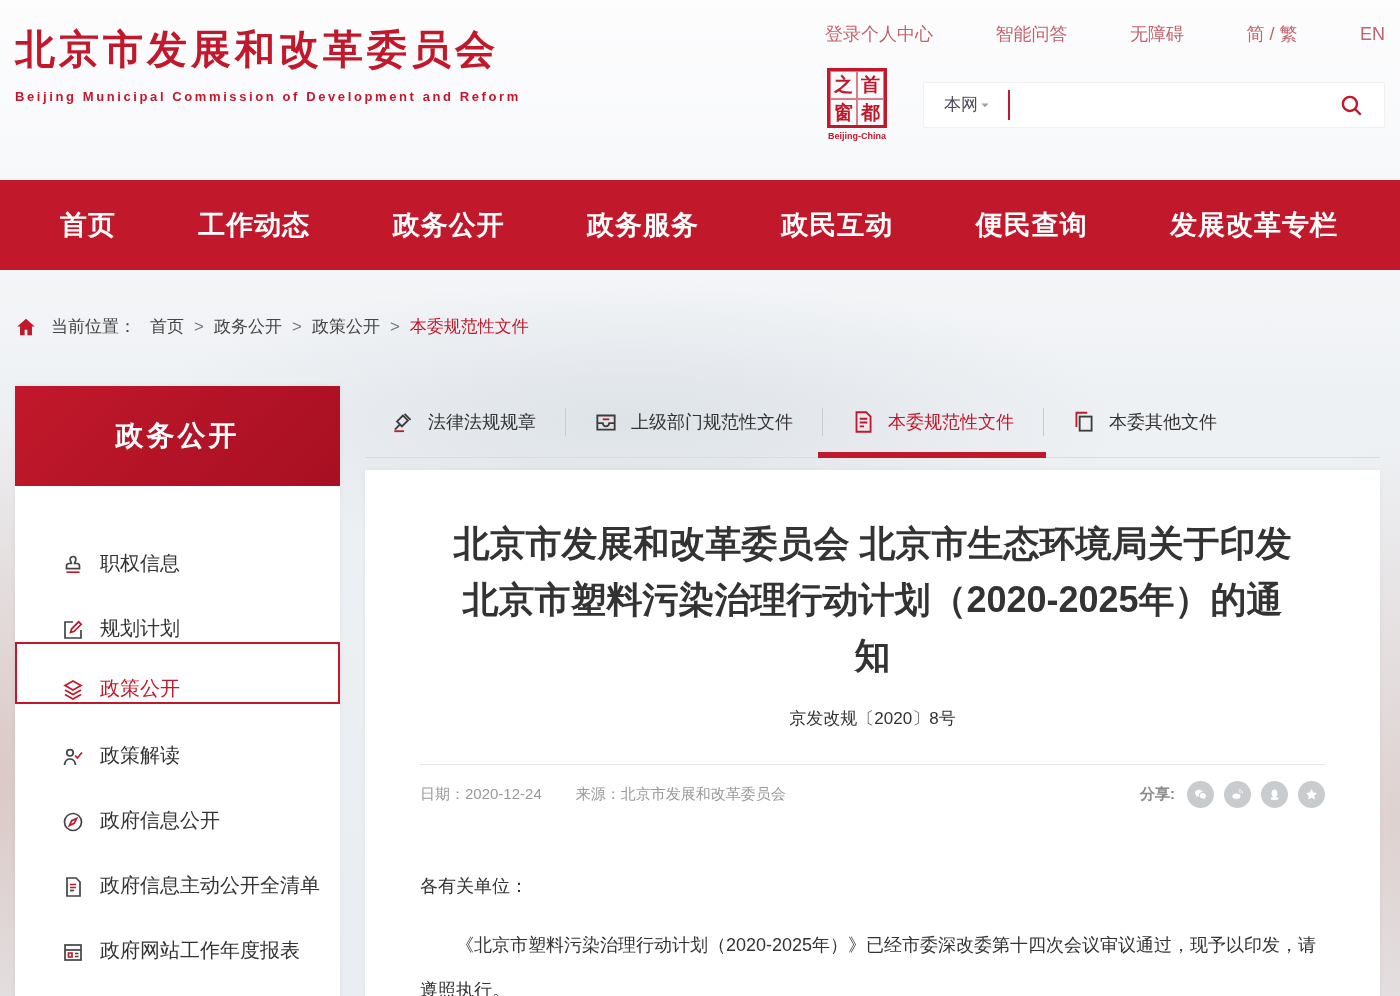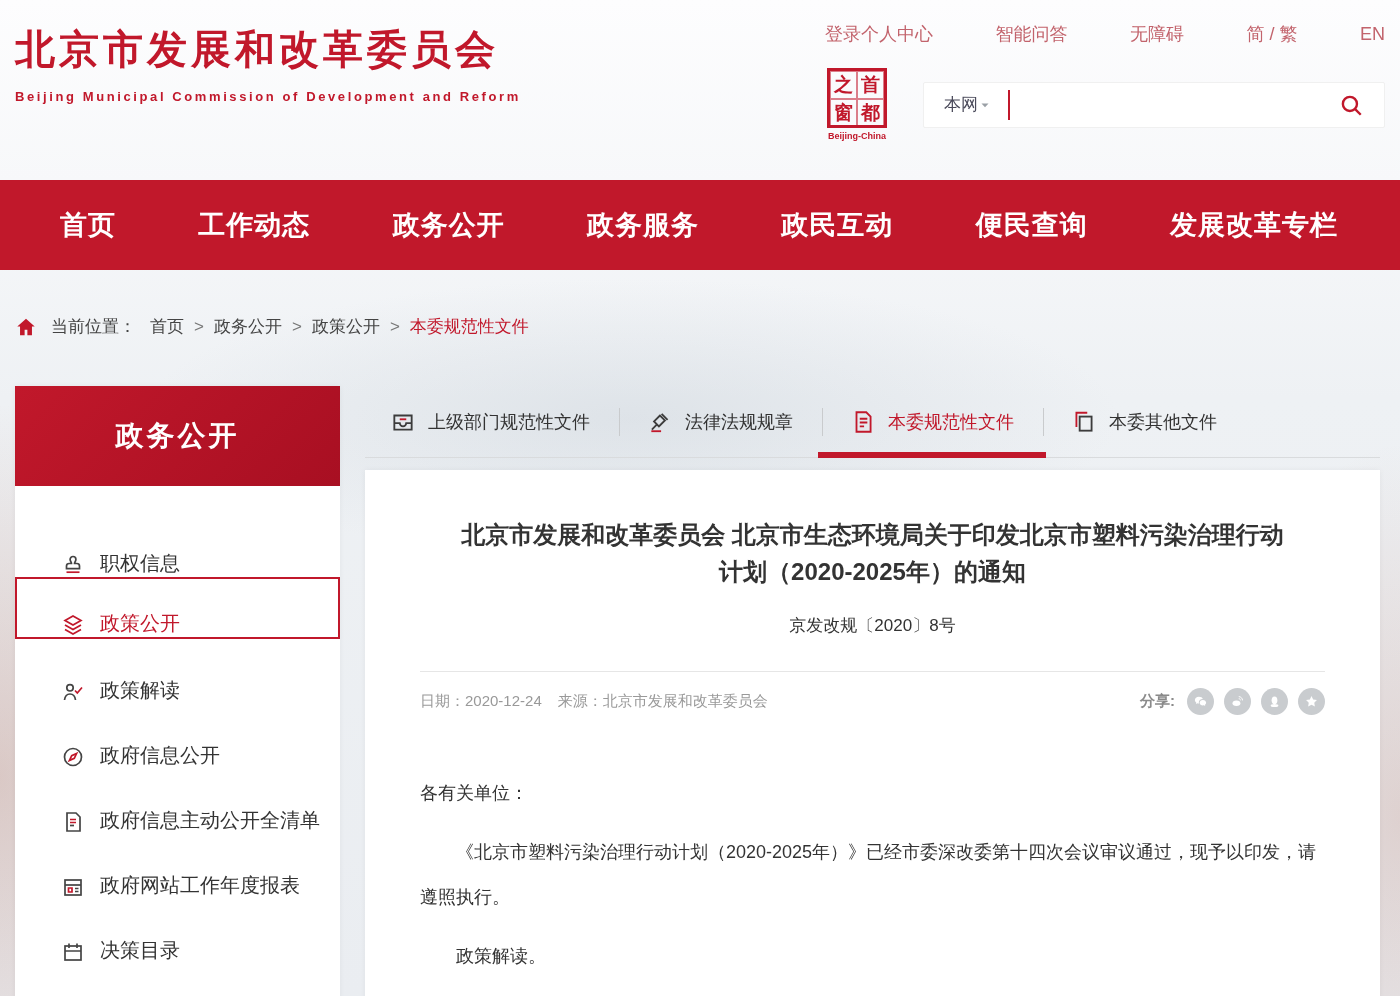--- a/index.html
+++ b/index.html
@@ -77,28 +77,28 @@
   .tab .ic { width:26px; height:26px; color:#3c3c3c; }
   .tab .label { font-size:18px; color:#333; white-space:nowrap; }
   .tab.active .label { color:#c1182b; }
   .tab.active .ic { color:#c1182b; }
   .tab.active::after { content:""; position:absolute; left:-32px; right:-32px; bottom:-1px;
     height:6px; background:#c1182b; }
 
   
   .article-card { background:#fff; margin-top:12px; min-height:515px;
     padding:46px 55px 30px 55px; box-shadow:0 0 6px rgba(0,0,0,.05); }
-  .article-title { font-size:24px; font-weight:bold; color:#333; text-align:center;
+  .article-title { font-size:36px; font-weight:bold; color:#333; text-align:center;
     line-height:1.55; max-width:840px; margin:0 auto; }
   .doc-number { text-align:center; font-size:17px; color:#333; margin-top:24px; }
   .meta-divider { border-top:1px solid #e6e6e6; margin-top:34px; }
   .meta-row { display:flex; justify-content:space-between; align-items:center; padding-top:16px; }
   .meta-left { font-size:15px; color:#999; }
   .meta-left b { font-weight:normal; }
-  .meta-src-label { margin-left:16px; }
+  .meta-src-label { margin-left:34px; }
   .share { display:flex; align-items:center; gap:10px; }
   .share-label { font-size:15px; font-weight:bold; color:#8a8a8a; margin-right:2px; }
   .share-circle { width:27px; height:27px; border-radius:50%; background:#c9cccf;
     display:flex; align-items:center; justify-content:center; cursor:pointer; }
   .share-circle svg { width:15px; height:15px; }
 
   .article-body { margin-top:56px; font-size:18px; line-height:2.5; color:#333; }
   .article-body .indent { text-indent:2em; }
   .body-par { margin-top:14px; }
 
@@ -197,20 +197,29 @@
           <div class="side-item">
             <span class="ic">
               <svg viewBox="0 0 24 24" fill="none" stroke="currentColor" stroke-width="1.7">
                 <path d="M12 3.5a2.9 2.9 0 0 0-2.9 2.9c0 1.9 1.4 2.6 1.4 4.1H8.1A2.6 2.6 0 0 0 5.5 13v2.6h13V13a2.6 2.6 0 0 0-2.6-2.5h-2.4c0-1.5 1.4-2.2 1.4-4.1A2.9 2.9 0 0 0 12 3.5z"></path>
                 <path d="M5.5 19.2h13" stroke="#c1182b"></path>
               </svg>
             </span>
             <span class="label">职权信息</span>
           </div>
 
+          <div class="side-item">
+            <span class="ic">
+              <svg viewBox="0 0 24 24" fill="none" stroke="currentColor" stroke-width="1.7">
+                <path d="M20 12v8H4V4h8"></path>
+                <path d="M9.5 14.5l1.2-3.7 7-7 2.5 2.5-7 7z" stroke="#c1182b"></path>
+              </svg>
+            </span>
+            <span class="label">规划计划</span>
+          </div>
 
           <div class="side-item active">
             <span class="ic">
               <svg viewBox="0 0 24 24" fill="none" stroke="currentColor" stroke-width="1.7">
                 <path d="M12 3l8 4.5-8 4.5-8-4.5z"></path>
                 <path d="M4 12l8 4.5 8-4.5"></path>
                 <path d="M4 16.5L12 21l8-4.5"></path>
               </svg>
             </span>
             <span class="label">政策公开</span>
@@ -271,37 +280,37 @@
           </div>
         </div>
     </aside>
 
     <div class="content-col">
       <div class="tabs">
 
           <div class="tab">
             <span class="ic">
               <svg viewBox="0 0 24 24" fill="none" stroke="currentColor" stroke-width="1.7">
+                <path d="M13.5 4.5l5.5 5.5M12 6l-5.5 5.5 4.5 4.5L16.5 10.5z"></path>
+                <path d="M9 14.5L4.5 19"></path>
+                <path d="M4 20.5h9" stroke="#c1182b"></path>
+              </svg>
+            </span>
+            <span class="label">法律法规规章</span>
+          </div>
+
+          <div class="tab">
+            <span class="ic">
+              <svg viewBox="0 0 24 24" fill="none" stroke="currentColor" stroke-width="1.7">
                 <path d="M4 6h16v13H4z"></path>
                 <path d="M4 13h5a3 3 0 0 0 6 0h5"></path>
                 <path d="M9 9.5h6" stroke="#c1182b"></path>
               </svg>
             </span>
             <span class="label">上级部门规范性文件</span>
-          </div>
-
-          <div class="tab">
-            <span class="ic">
-              <svg viewBox="0 0 24 24" fill="none" stroke="currentColor" stroke-width="1.7">
-                <path d="M13.5 4.5l5.5 5.5M12 6l-5.5 5.5 4.5 4.5L16.5 10.5z"></path>
-                <path d="M9 14.5L4.5 19"></path>
-                <path d="M4 20.5h9" stroke="#c1182b"></path>
-              </svg>
-            </span>
-            <span class="label">法律法规规章</span>
           </div>
 
           <div class="tab active">
             <span class="ic">
               <svg viewBox="0 0 24 24" fill="none" stroke="currentColor" stroke-width="1.7">
                 <path d="M6 3h9l4 4v14H6z"></path>
                 <path d="M9 9h7M9 12.5h7M9 16h4"></path>
               </svg>
             </span>
             <span class="label">本委规范性文件</span>

